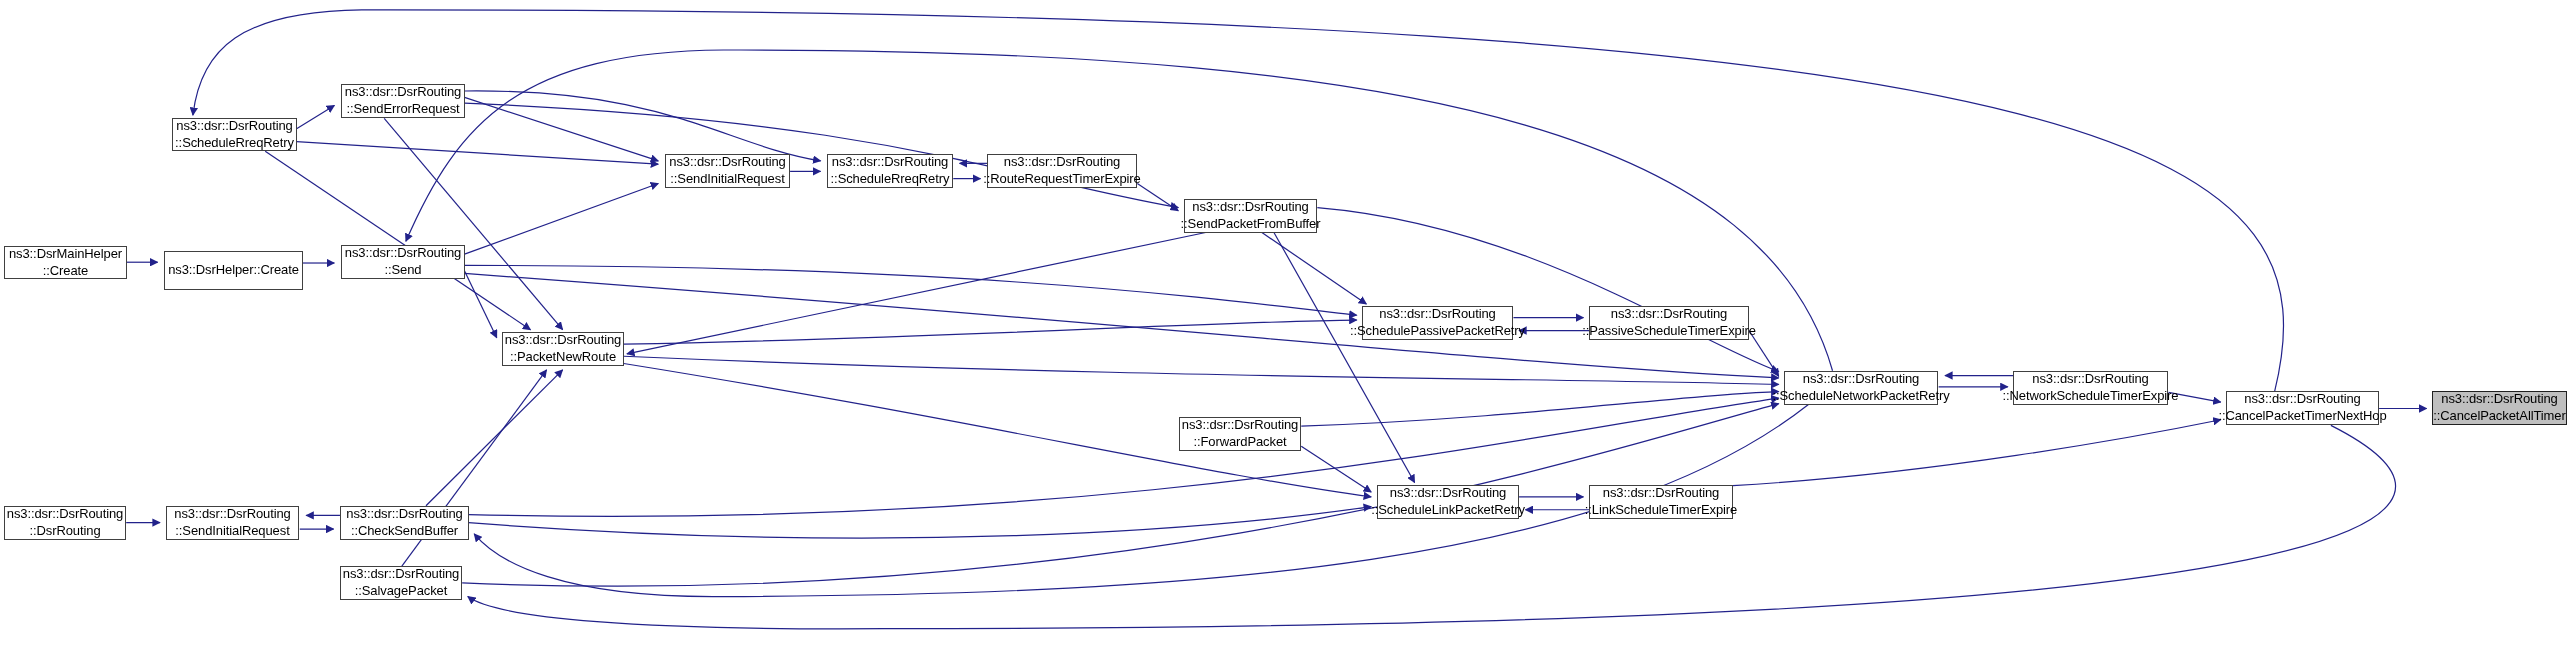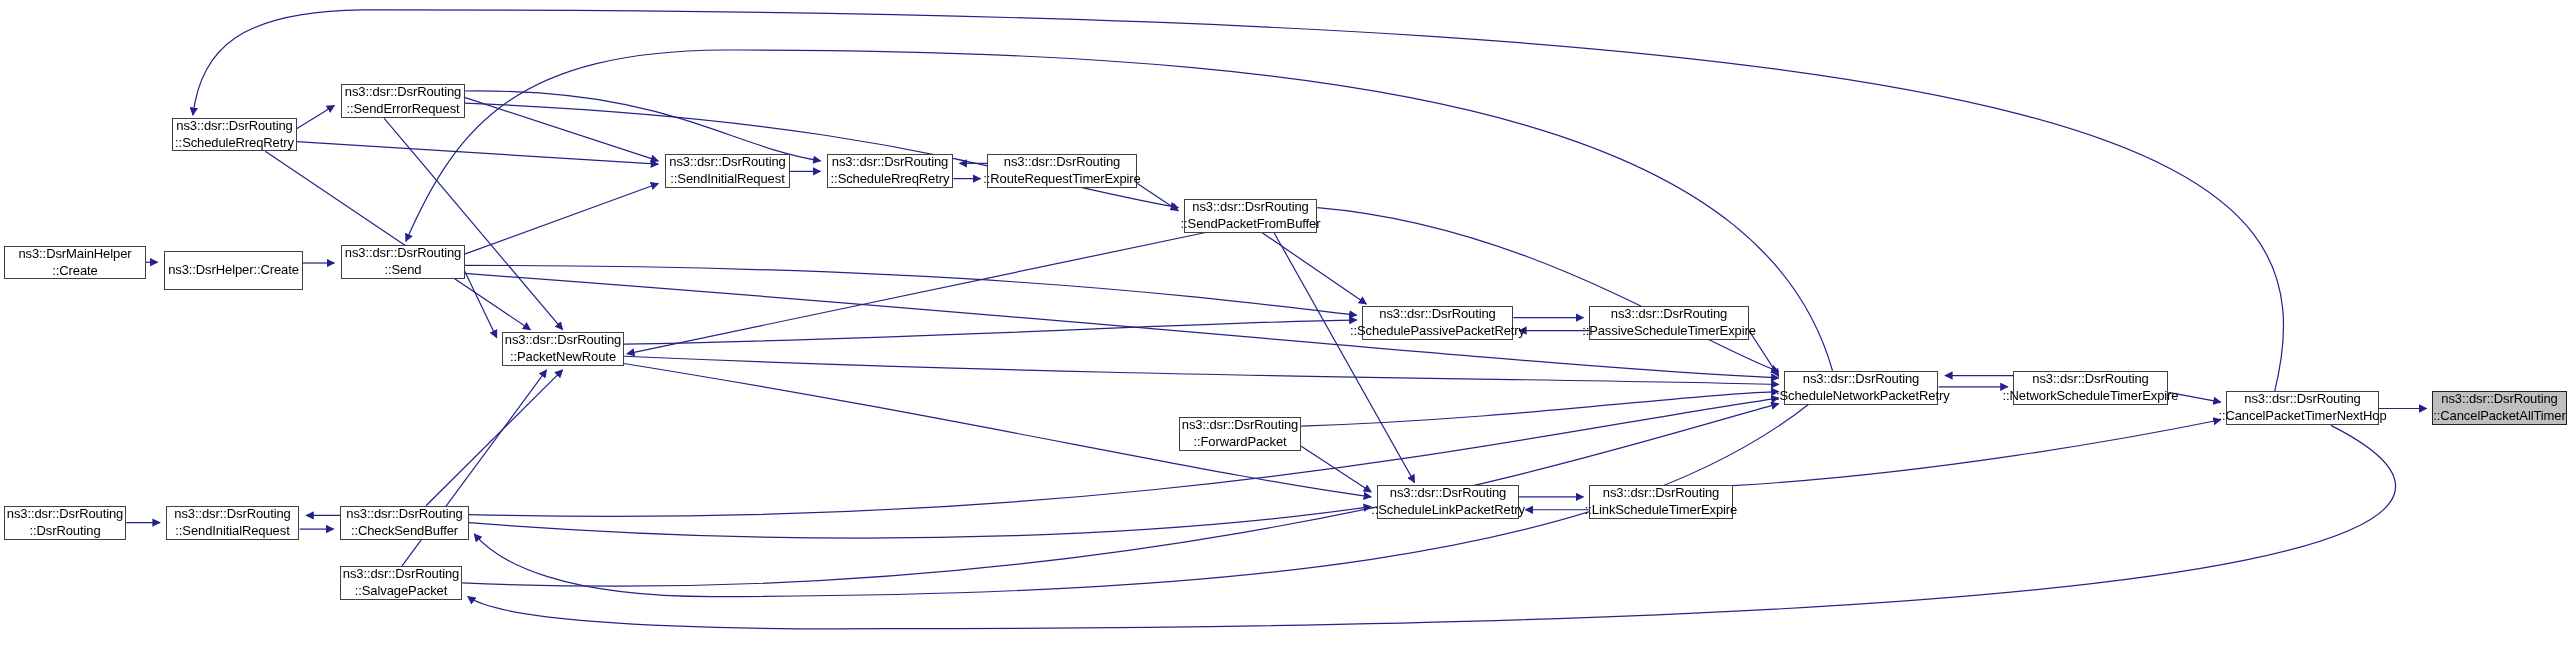--- a/index.html
+++ b/index.html
@@ -79,21 +79,21 @@
         <path d="M583,640 C1400,660 1900,540 2213,495" marker-end="url(#arrow)"></path>
         <path d="M583,650 C1100,690 1500,660 1706,630" marker-end="url(#arrow)"></path>
         <path d="M500,704 L680,460" marker-end="url(#arrow)"></path>
         <path d="M575,725 C1400,760 2000,560 2213,502" marker-end="url(#arrow)"></path>
         <path d="M2830,487 C2900,200 2700,10 450,12 C300,14 250,60 240,143" marker-end="url(#arrow)"></path>
         <path d="M2900,529 C3120,640 3000,780 1100,782 C800,784 620,770 582,742" marker-end="url(#arrow)"></path>
         <path d="M2280,461 C2200,180 1800,60 900,62 C650,64 570,150 505,300" marker-end="url(#arrow)"></path>
         <path d="M2250,503 C2000,700 1500,740 900,742 C700,744 620,700 590,664" marker-end="url(#arrow)"></path>
       </g>
   </svg>
-<div class="node" style="left: 4px; top: 246px; width: 142px; height: 33px;">
+<div class="node" style="left: 4px; top: 246px; width: 123px; height: 33px;">
       <span class="ln">ns3::DsrMainHelper</span>
       <span class="ln">::Create</span>
     </div>
     <div class="node" style="left: 164px; top: 251px; width: 139px; height: 39px;">
       <span class="ln">ns3::DsrHelper::Create</span>
     </div>
     <div class="node" style="left: 172px; top: 118px; width: 125px; height: 33px;">
       <span class="ln">ns3::dsr::DsrRouting</span>
       <span class="ln">::ScheduleRreqRetry</span>
     </div>

